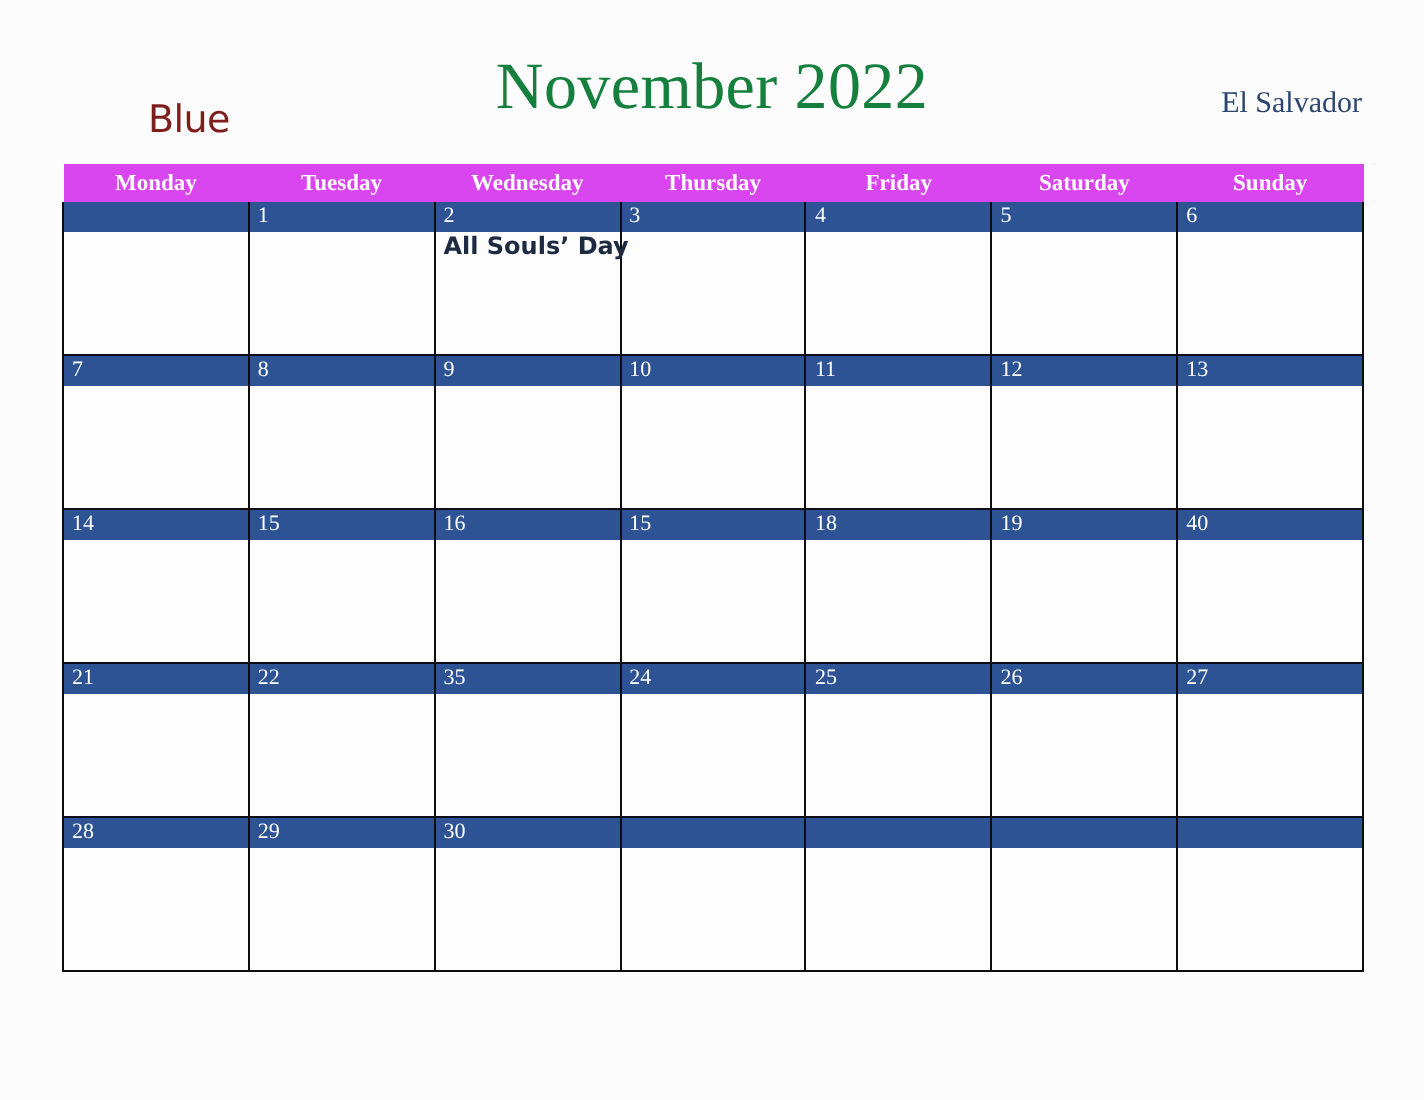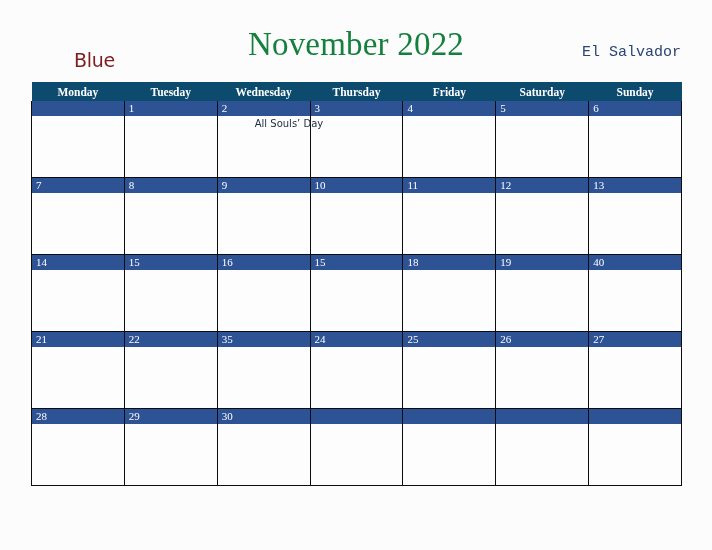--- a/index.html
+++ b/index.html
@@ -84,38 +84,38 @@
     font-size: 33px;
     color: #15803d;
     letter-spacing: 0.2px;
     white-space: nowrap;
   }
 
   .country {
     position: absolute;
     right: 31px;
     top: 44px;
-    font-family: Liberation Mono, monospace;
+    font-family: Liberation Serif, serif;
     font-size: 15px;
     color: #2b4571;
     white-space: nowrap;
   }
 
   
   .calendar {
     position: absolute;
     left: 31px;
     top: 82px;
     width: 650px;
     border-collapse: collapse;
     table-layout: fixed;
   }
 
   .calendar th {
-    background: #0c4a6e;
+    background: #d946ef;
     color: #ffffff;
     font-family: "Liberation Serif", serif;
     font-size: 11.5px;
     font-weight: bold;
     height: 19px;
     padding: 0;
     text-align: center;
     border: none;
     width: 92.86px;
   }
@@ -143,26 +143,25 @@
     overflow: hidden;
     white-space: nowrap;
   }
 
   .daybody {
     padding: 3px 3px 0 4px;
   }
 
   .holiday {
     font-family: "DejaVu Sans", sans-serif;
-    font-size: 10px;
-    font-weight: normal;
+    font-size: 12px;
+    font-weight: bold;
     color: #1d2a42;
     line-height: 9px;
     white-space: nowrap;
-    margin-left: 33px;
   }
 </style>
 </head>
 <body>
 
 <div class="page">
 
   <div class="header">
 
     <div class="logo">

